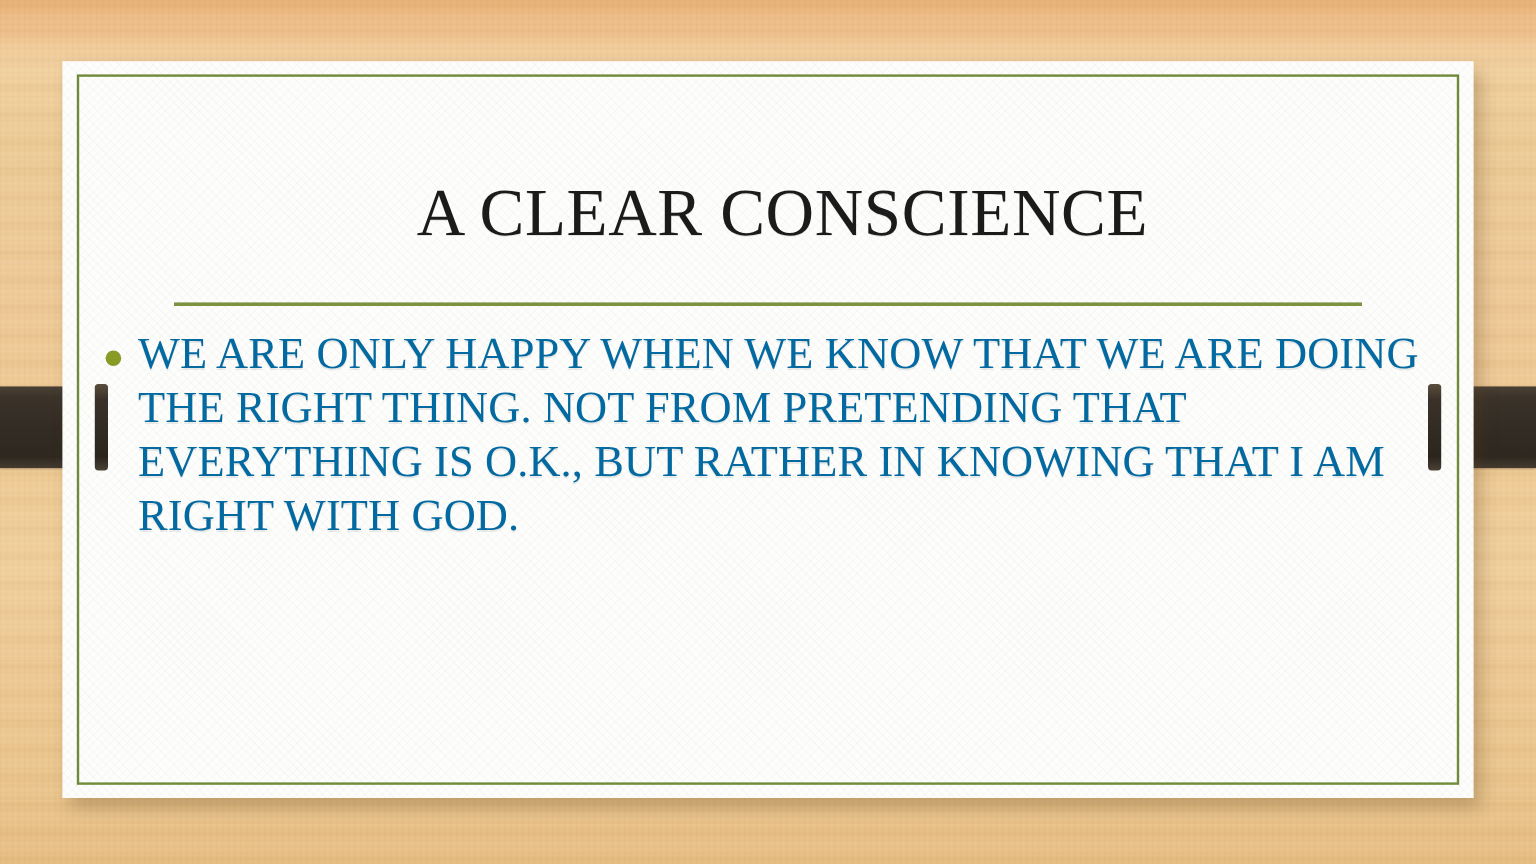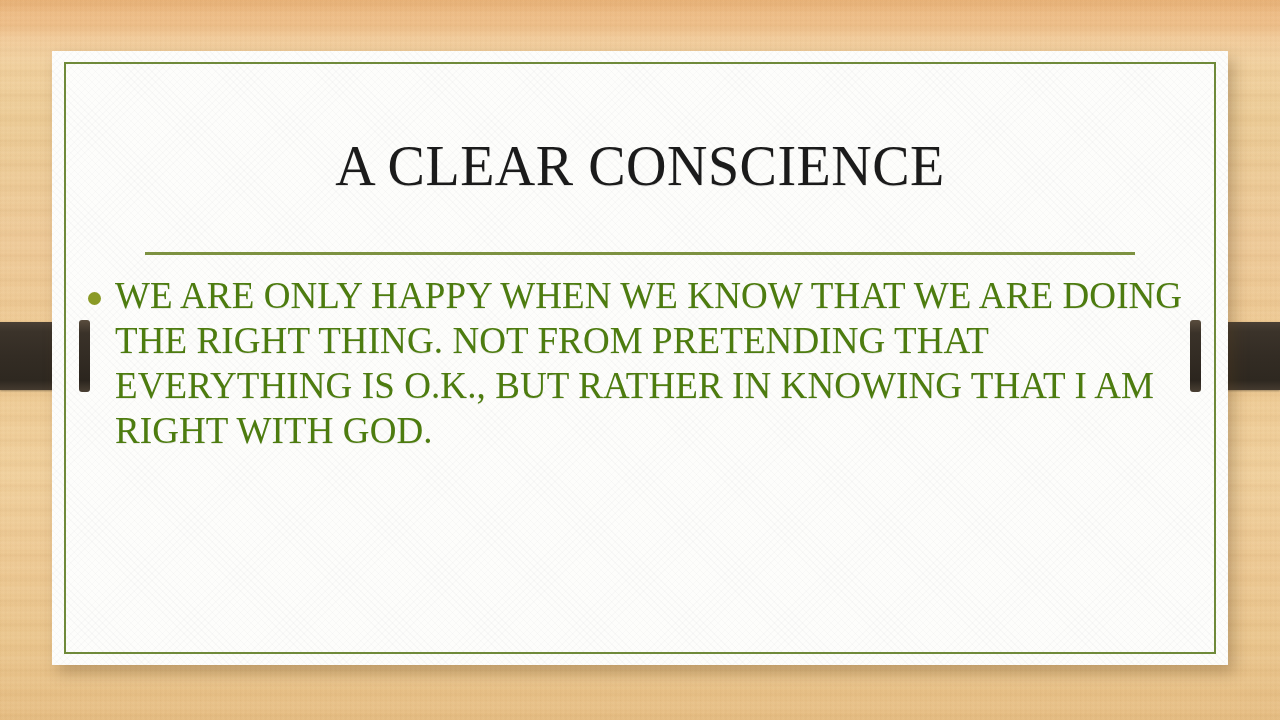--- a/index.html
+++ b/index.html
@@ -153,21 +153,21 @@
     position: absolute;
     left: 0;
     top: 86px;
     width: 100%;
     text-align: center;
     font-size: 56px;
     line-height: 1.05;
     letter-spacing: 0.5px;
     color: #1b1b1b;
     font-weight: normal;
-    margin: 0;
+    margin: 12px;
     font-variant: small-caps;
     text-shadow: 0 1px 0 rgba(120,120,120,.18);
   }
 
   .title-rule {
     position: absolute;
     left: 93px;
     top: 201px;
     width: 990px;
     height: 3px;
@@ -194,21 +194,21 @@
     border-radius: 50%;
     background: #8a9a26;
     margin-top: 19px;
     margin-right: 14px;
   }
 
   .bullet-text {
     flex: 1 1 auto;
     font-size: 37px;
     line-height: 45px;
-    color: #4d7c0f;
+    color: #0369a1;
     letter-spacing: 0.1px;
     text-shadow: 0 1px 0 rgba(130,130,130,.16);
   }
 </style>
 </head>
 <body>
 
 <div class="slide">
 
   <div class="wood-base">

